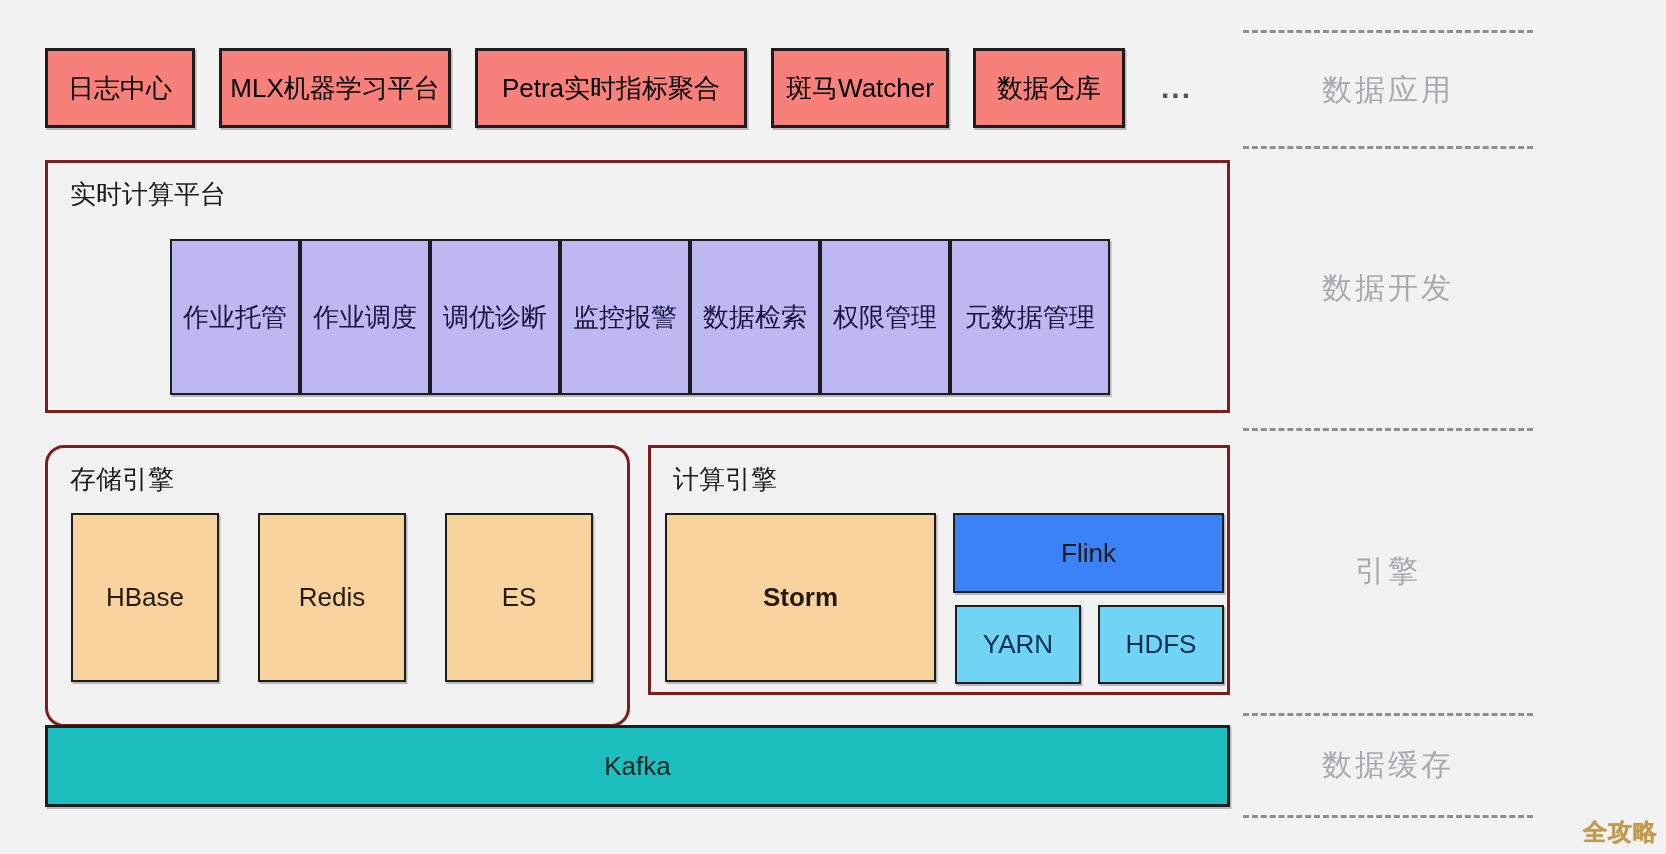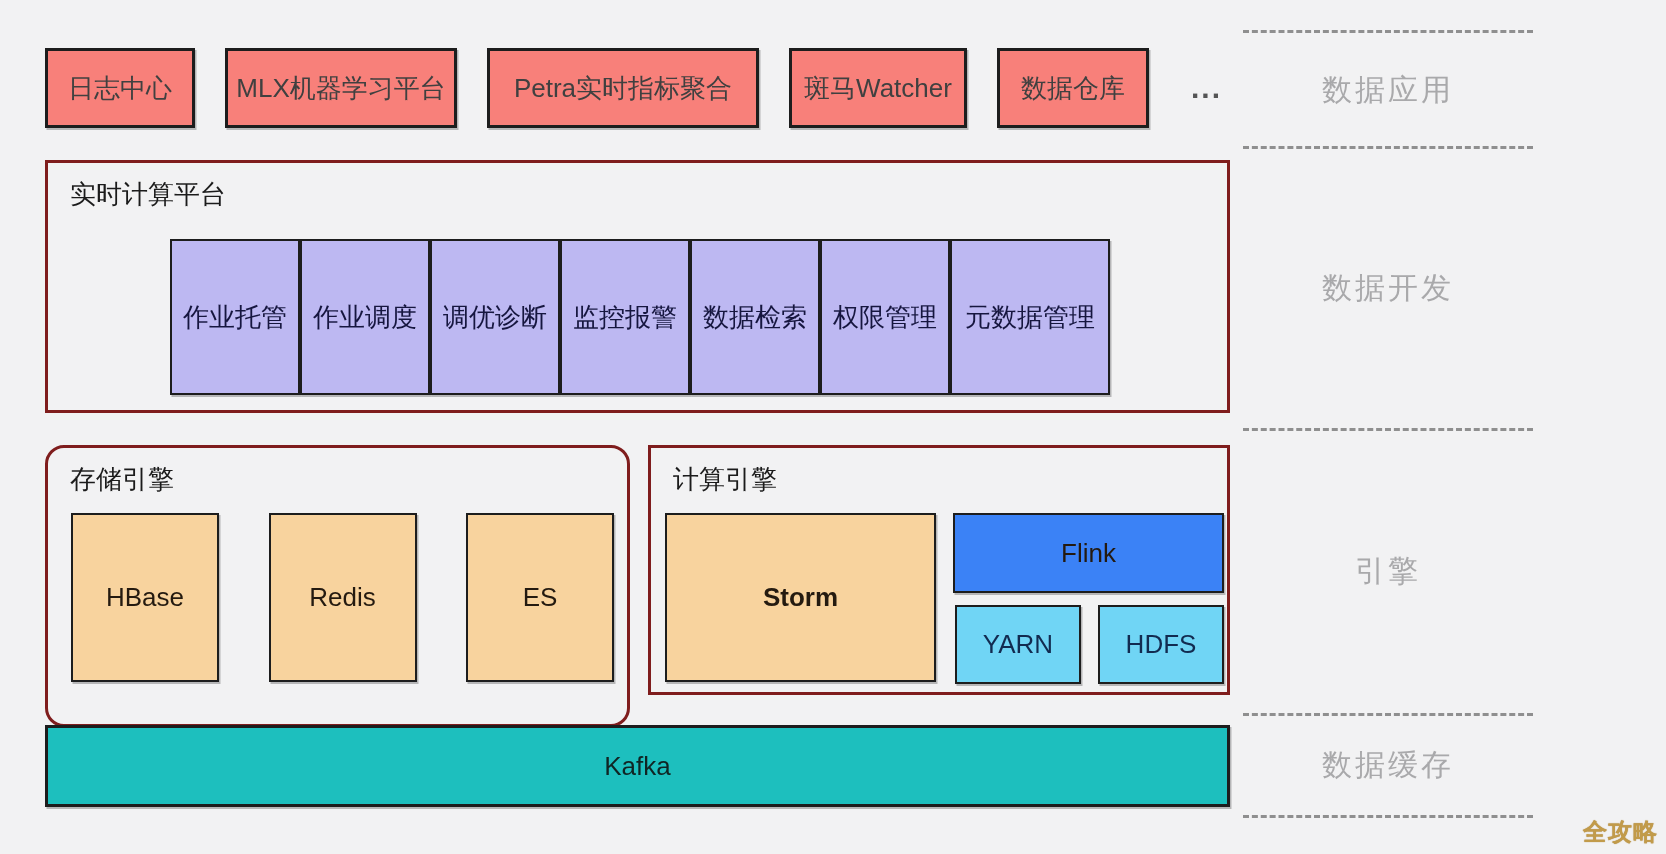--- a/index.html
+++ b/index.html
@@ -10,33 +10,33 @@
   }
   
   .box{
     box-sizing:border-box;border:2.5px solid #1d1d1d;
     display:flex;align-items:center;justify-content:center;
     font-size:26px;line-height:1.1;
     box-shadow:1.5px 2px 0 rgba(30,30,30,.28);
   }
   
   .app-row{position:absolute;left:45px;top:48px;height:80px;display:flex;align-items:stretch;}
-  .app-box{background:#f8807a;color:#404040;margin-right:30px;border-width:3px;}
+  .app-box{background:#f8807a;color:#000000;margin-right:24px;border-width:3px;}
   .app-more{display:flex;align-items:center;font-size:30px;font-weight:bold;color:#555;padding-left:12px;letter-spacing:2px;}
   
   .container{
     position:absolute;box-sizing:border-box;border:3px solid #7f1d1d;background:transparent;
   }
   .container-title{position:absolute;left:22px;top:14px;font-size:26px;color:#1b1b1b;}
   
   .module-row{position:absolute;left:27px;right:22px;top:76px;height:156px;display:flex;justify-content:center;}
   .module{width:130px;background:#bdb8f2;color:#16163f;}
   .module.wide{width:160px;}
   
-  .storage-row{position:absolute;left:23px;right:13px;top:65px;height:169px;display:flex;justify-content:space-between;}
+  .storage-row{position:absolute;left:23px;right:34px;top:65px;height:169px;display:flex;justify-content:space-between;}
   .engine-box{width:148px;background:#f8d39e;color:#241a10;}
   .storm-box{position:absolute;left:14px;top:65px;width:271px;height:169px;background:#f8d39e;color:#241a10;font-weight:bold;}
   .flink-box{position:absolute;left:302px;top:65px;width:271px;height:80px;background:#3b82f6;color:#241a10;text-align:center;}
   .yarn-box{position:absolute;left:304px;top:157px;width:126px;height:79px;background:#70d5f5;color:#122b50;}
   .hdfs-box{position:absolute;left:447px;top:157px;width:126px;height:79px;background:#70d5f5;color:#122b50;}
   
   .kafka-bar{position:absolute;left:45px;top:725px;width:1185px;height:82px;background:#1dbfbe;color:#102524;border-width:3px;}
   
   .dashed-line{position:absolute;left:1243px;width:290px;height:0;border-top:3px dashed #8f8f8f;}
   .rail-label{

